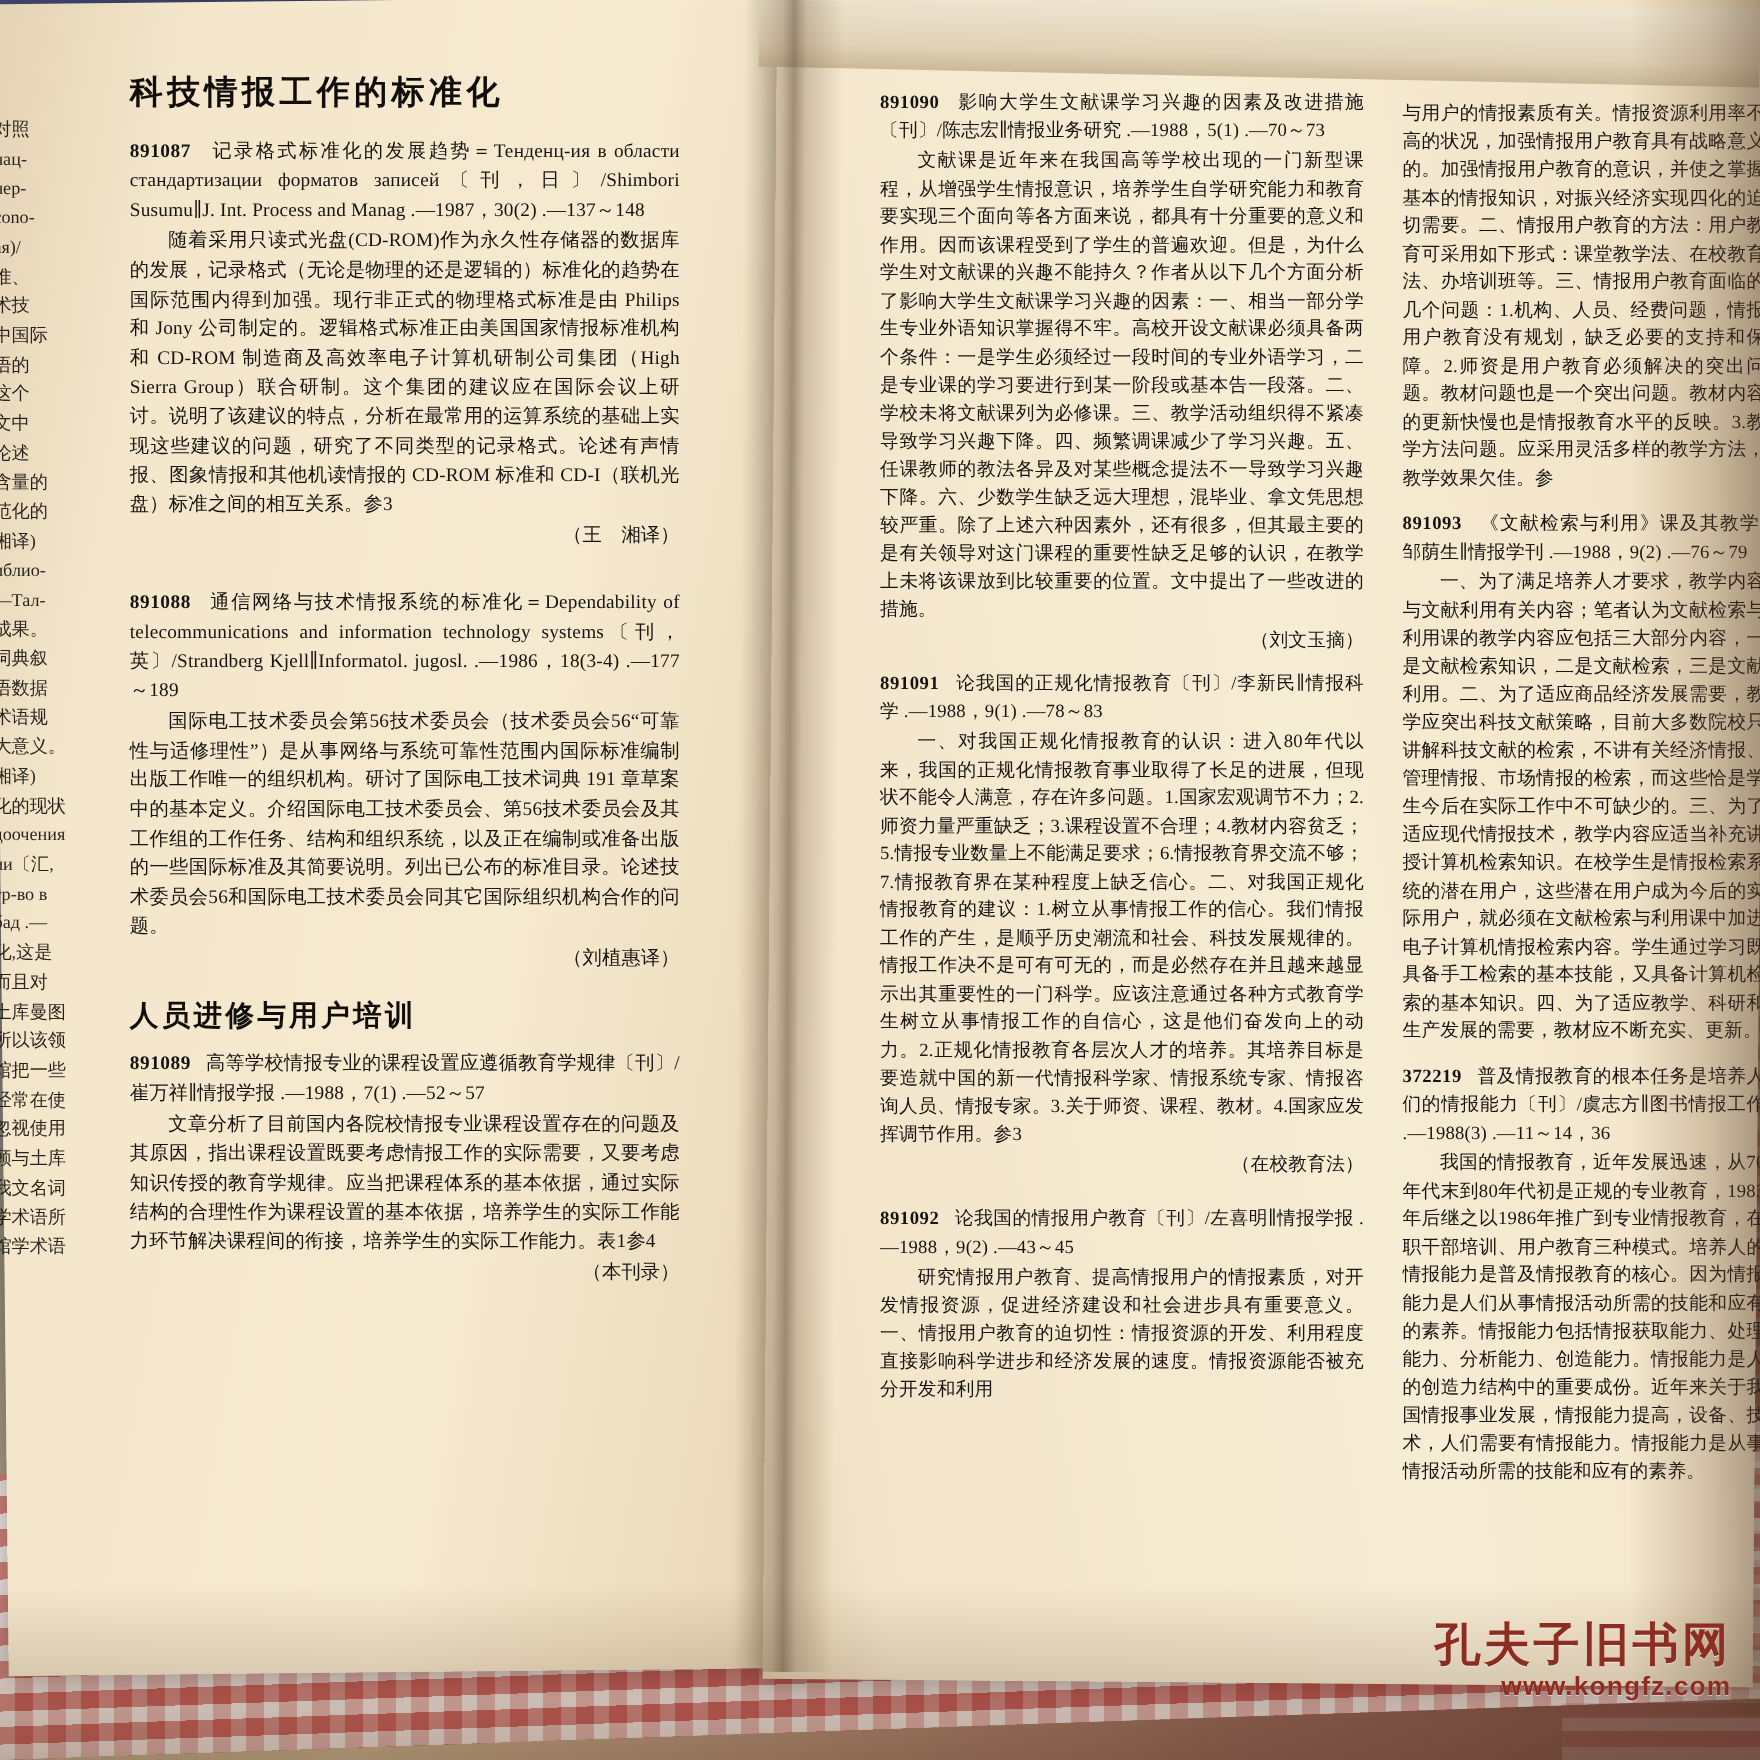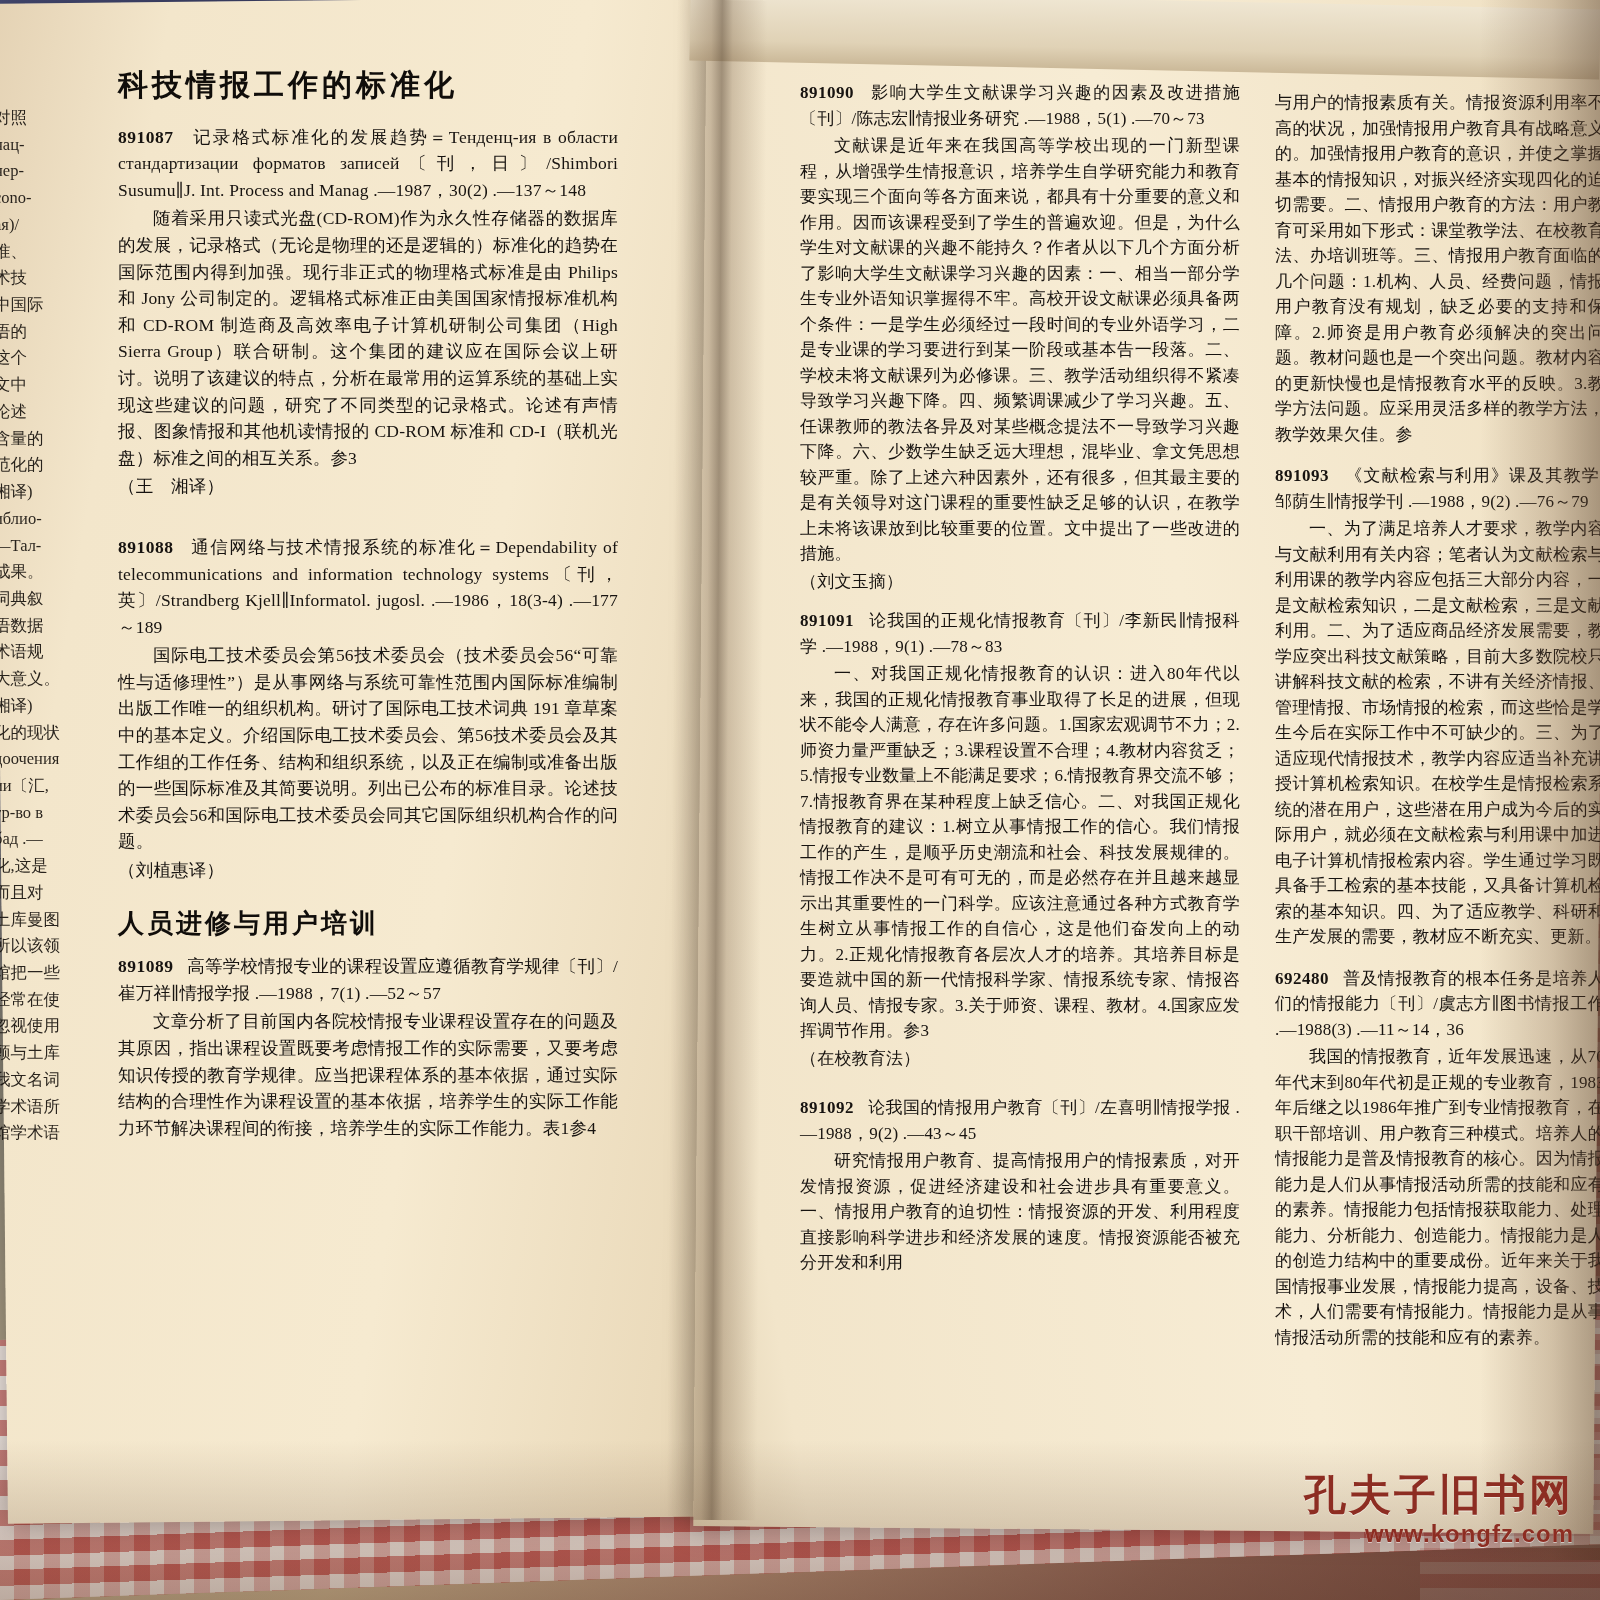--- a/index.html
+++ b/index.html
@@ -117,21 +117,21 @@
   .section-title.small {
     font-size: 26px;
     letter-spacing: 3px;
     margin: 20px 0 10px 0;
   }
   .entry { margin-bottom: 12px; }
   .entry-no {
     font-weight: bold;
     letter-spacing: 0.5px;
   }
-  .sig { }
+  .sig { text-align: right; }
 
   
   .col-cut {
     position: absolute;
     left: -6px;
     top: 105px;
     width: 66px;
     font-size: 16.5px;
     line-height: 1.62;
     color: #1a1510;
@@ -294,20 +294,21 @@
     </div>
 
     <div class="section-title small">人员进修与用户培训</div>
 
     <div class="entry">
       <p>
         <span class="entry-no">891089</span>
         &nbsp;&nbsp;<span>高等学校情报专业的课程设置应遵循教育学规律〔刊〕/崔万祥∥情报学报 .—1988，7(1) .—52～57</span>
       </p>
       <p class="indent">文章分析了目前国内各院校情报专业课程设置存在的问题及其原因，指出课程设置既要考虑情报工作的实际需要，又要考虑知识传授的教育学规律。应当把课程体系的基本依据，通过实际结构的合理性作为课程设置的基本依据，培养学生的实际工作能力环节解决课程间的衔接，培养学生的实际工作能力。表1参4</p>
+      <p class="sig">（本刊录）</p>
     </div>
   </div>
 
   <div class="col col-m">
     <div class="entry">
       <p>
         <span class="entry-no">891090</span>
         &nbsp;&nbsp;<span>影响大学生文献课学习兴趣的因素及改进措施〔刊〕/陈志宏∥情报业务研究 .—1988，5(1) .—70～73</span>
       </p>
       <p class="indent">文献课是近年来在我国高等学校出现的一门新型课程，从增强学生情报意识，培养学生自学研究能力和教育要实现三个面向等各方面来说，都具有十分重要的意义和作用。因而该课程受到了学生的普遍欢迎。但是，为什么学生对文献课的兴趣不能持久？作者从以下几个方面分析了影响大学生文献课学习兴趣的因素：一、相当一部分学生专业外语知识掌握得不牢。高校开设文献课必须具备两个条件：一是学生必须经过一段时间的专业外语学习，二是专业课的学习要进行到某一阶段或基本告一段落。二、学校未将文献课列为必修课。三、教学活动组织得不紧凑导致学习兴趣下降。四、频繁调课减少了学习兴趣。五、任课教师的教法各异及对某些概念提法不一导致学习兴趣下降。六、少数学生缺乏远大理想，混毕业、拿文凭思想较严重。除了上述六种因素外，还有很多，但其最主要的是有关领导对这门课程的重要性缺乏足够的认识，在教学上未将该课放到比较重要的位置。文中提出了一些改进的措施。</p>
@@ -340,21 +341,21 @@
     <div class="entry" style="margin-top:16px">
       <p>
         <span class="entry-no">891093</span>
         &nbsp;&nbsp;<span>《文献检索与利用》课及其教学/邹荫生∥情报学刊 .—1988，9(2) .—76～79</span>
       </p>
       <p class="indent">一、为了满足培养人才要求，教学内容与文献利用有关内容；笔者认为文献检索与利用课的教学内容应包括三大部分内容，一是文献检索知识，二是文献检索，三是文献利用。二、为了适应商品经济发展需要，教学应突出科技文献策略，目前大多数院校只讲解科技文献的检索，不讲有关经济情报、管理情报、市场情报的检索，而这些恰是学生今后在实际工作中不可缺少的。三、为了适应现代情报技术，教学内容应适当补充讲授计算机检索知识。在校学生是情报检索系统的潜在用户，这些潜在用户成为今后的实际用户，就必须在文献检索与利用课中加进电子计算机情报检索内容。学生通过学习既具备手工检索的基本技能，又具备计算机检索的基本知识。四、为了适应教学、科研和生产发展的需要，教材应不断充实、更新。</p>
     </div>
 
     <div class="entry" style="margin-top:16px">
       <p>
-        <span class="entry-no">692480</span>
+        <span class="entry-no">372219</span>
         &nbsp;&nbsp;<span>普及情报教育的根本任务是培养人们的情报能力〔刊〕/虞志方∥图书情报工作 .—1988(3) .—11～14，36</span>
       </p>
       <p class="indent">我国的情报教育，近年发展迅速，从70年代末到80年代初是正规的专业教育，1983年后继之以1986年推广到专业情报教育，在职干部培训、用户教育三种模式。培养人的情报能力是普及情报教育的核心。因为情报能力是人们从事情报活动所需的技能和应有的素养。情报能力包括情报获取能力、处理能力、分析能力、创造能力。情报能力是人的创造力结构中的重要成份。近年来关于我国情报事业发展，情报能力提高，设备、技术，人们需要有情报能力。情报能力是从事情报活动所需的技能和应有的素养。</p>
     </div>
   </div>
 
   <div class="shade-right"></div>
   <div class="shade-bottom"></div>
 
   <div class="watermark">

